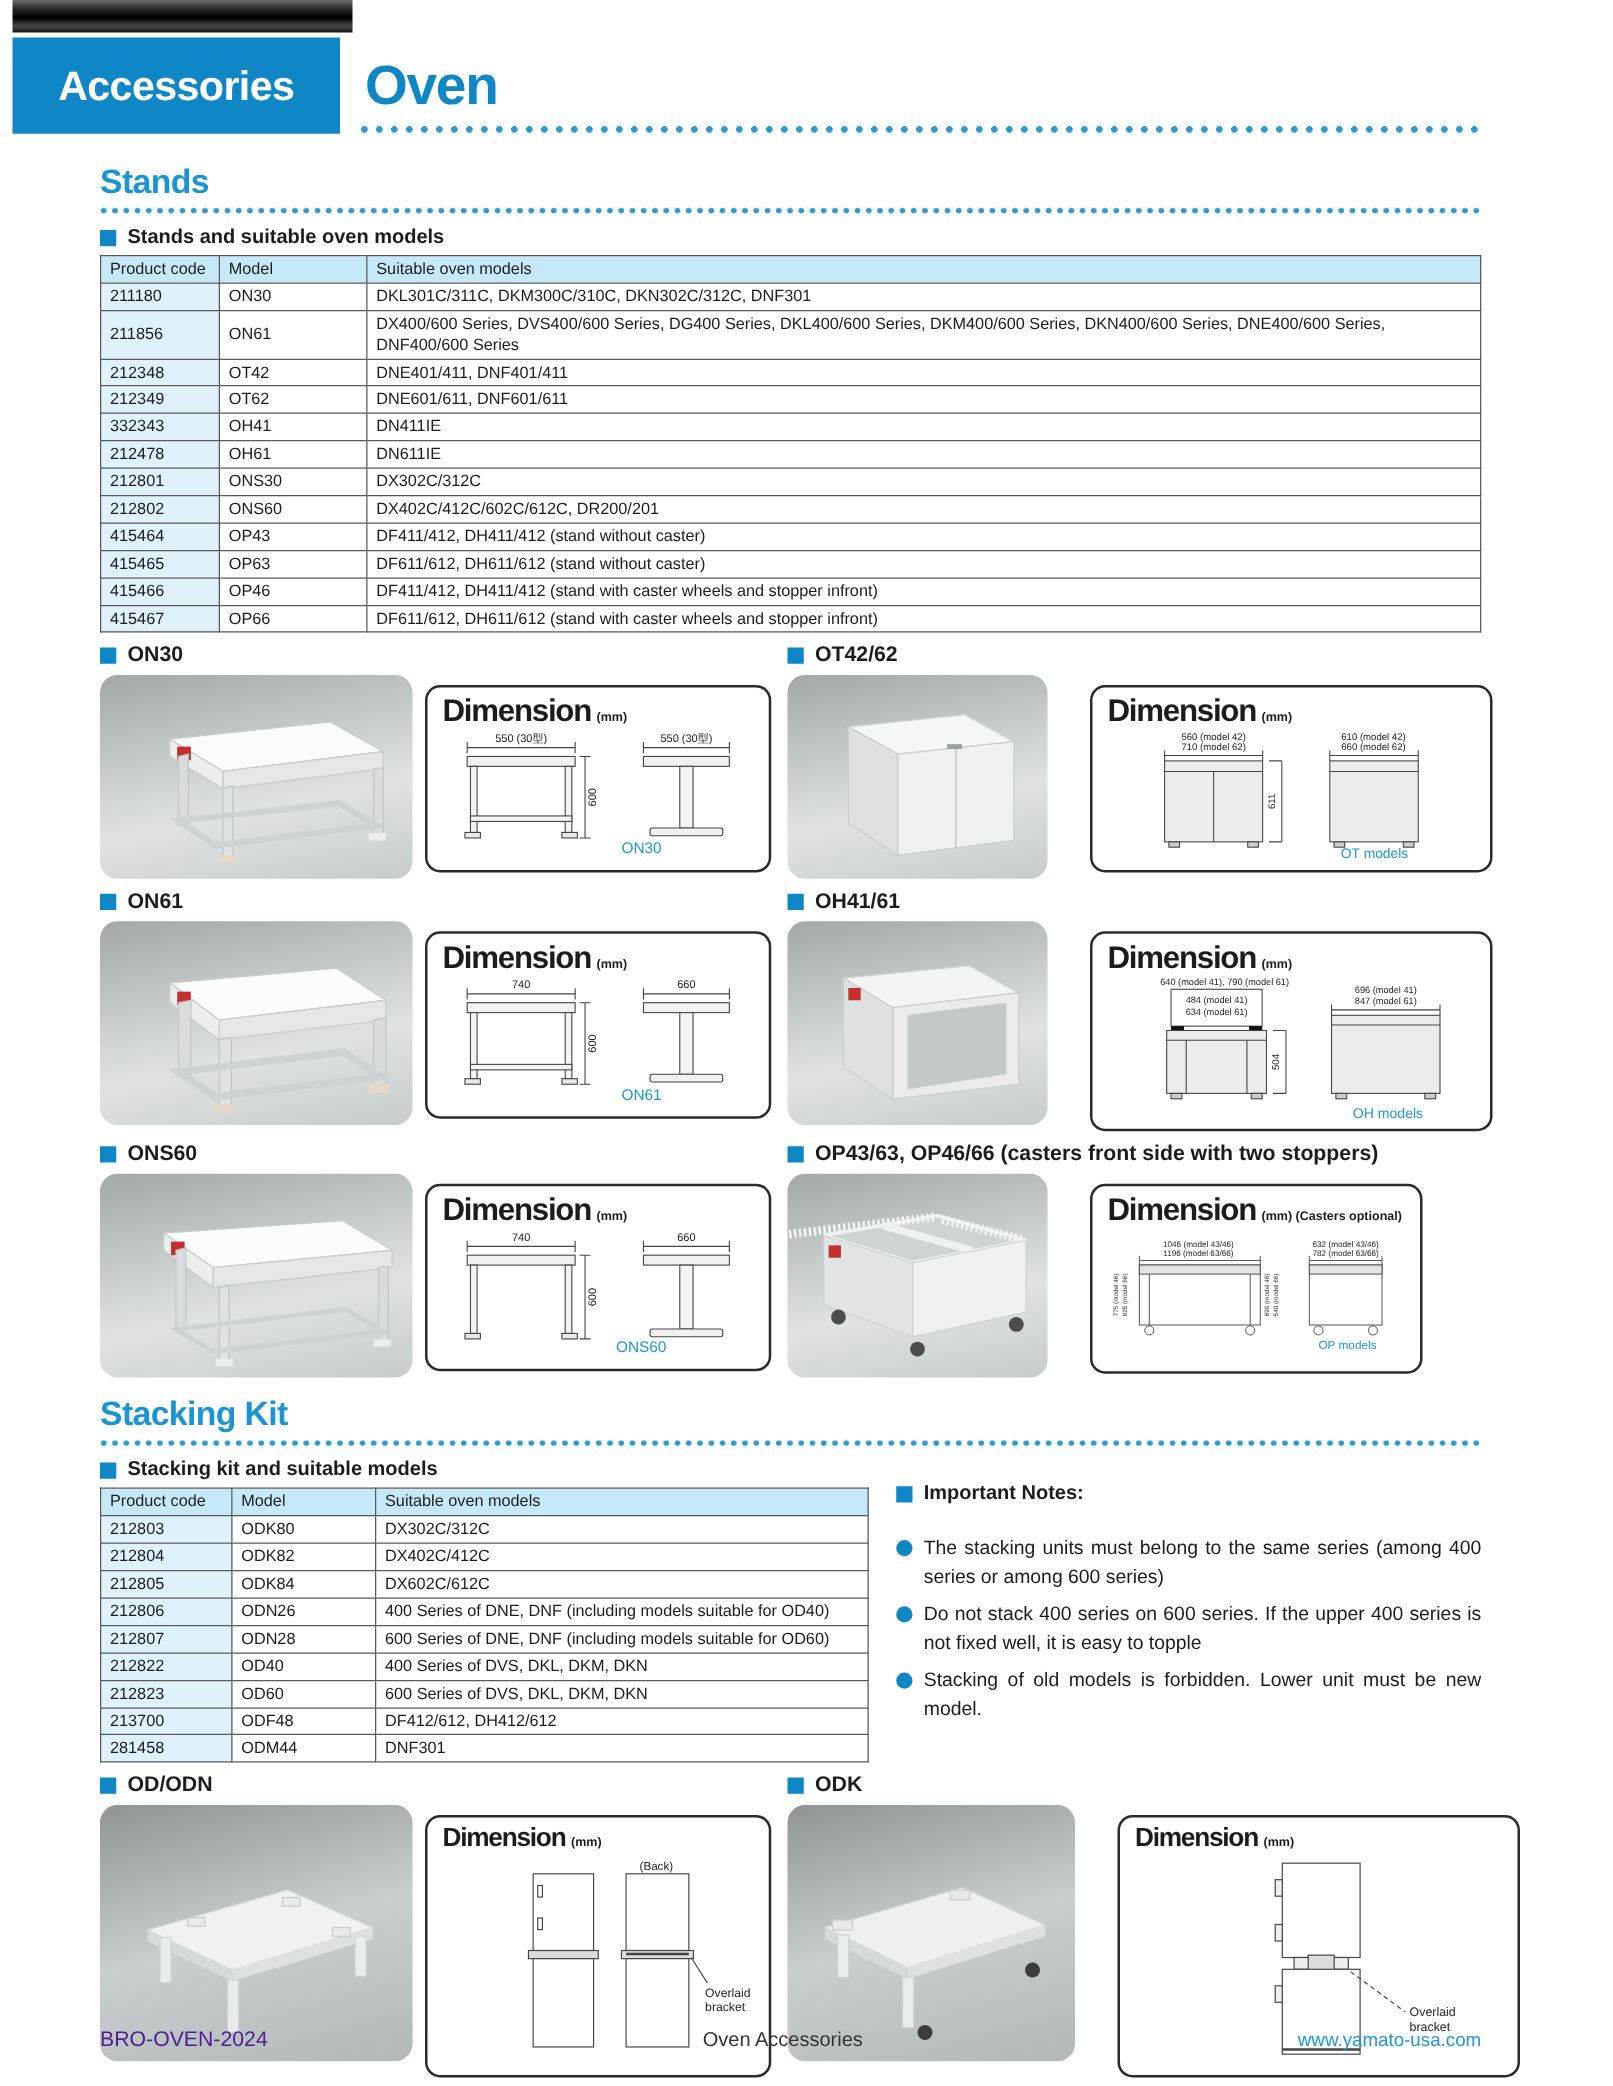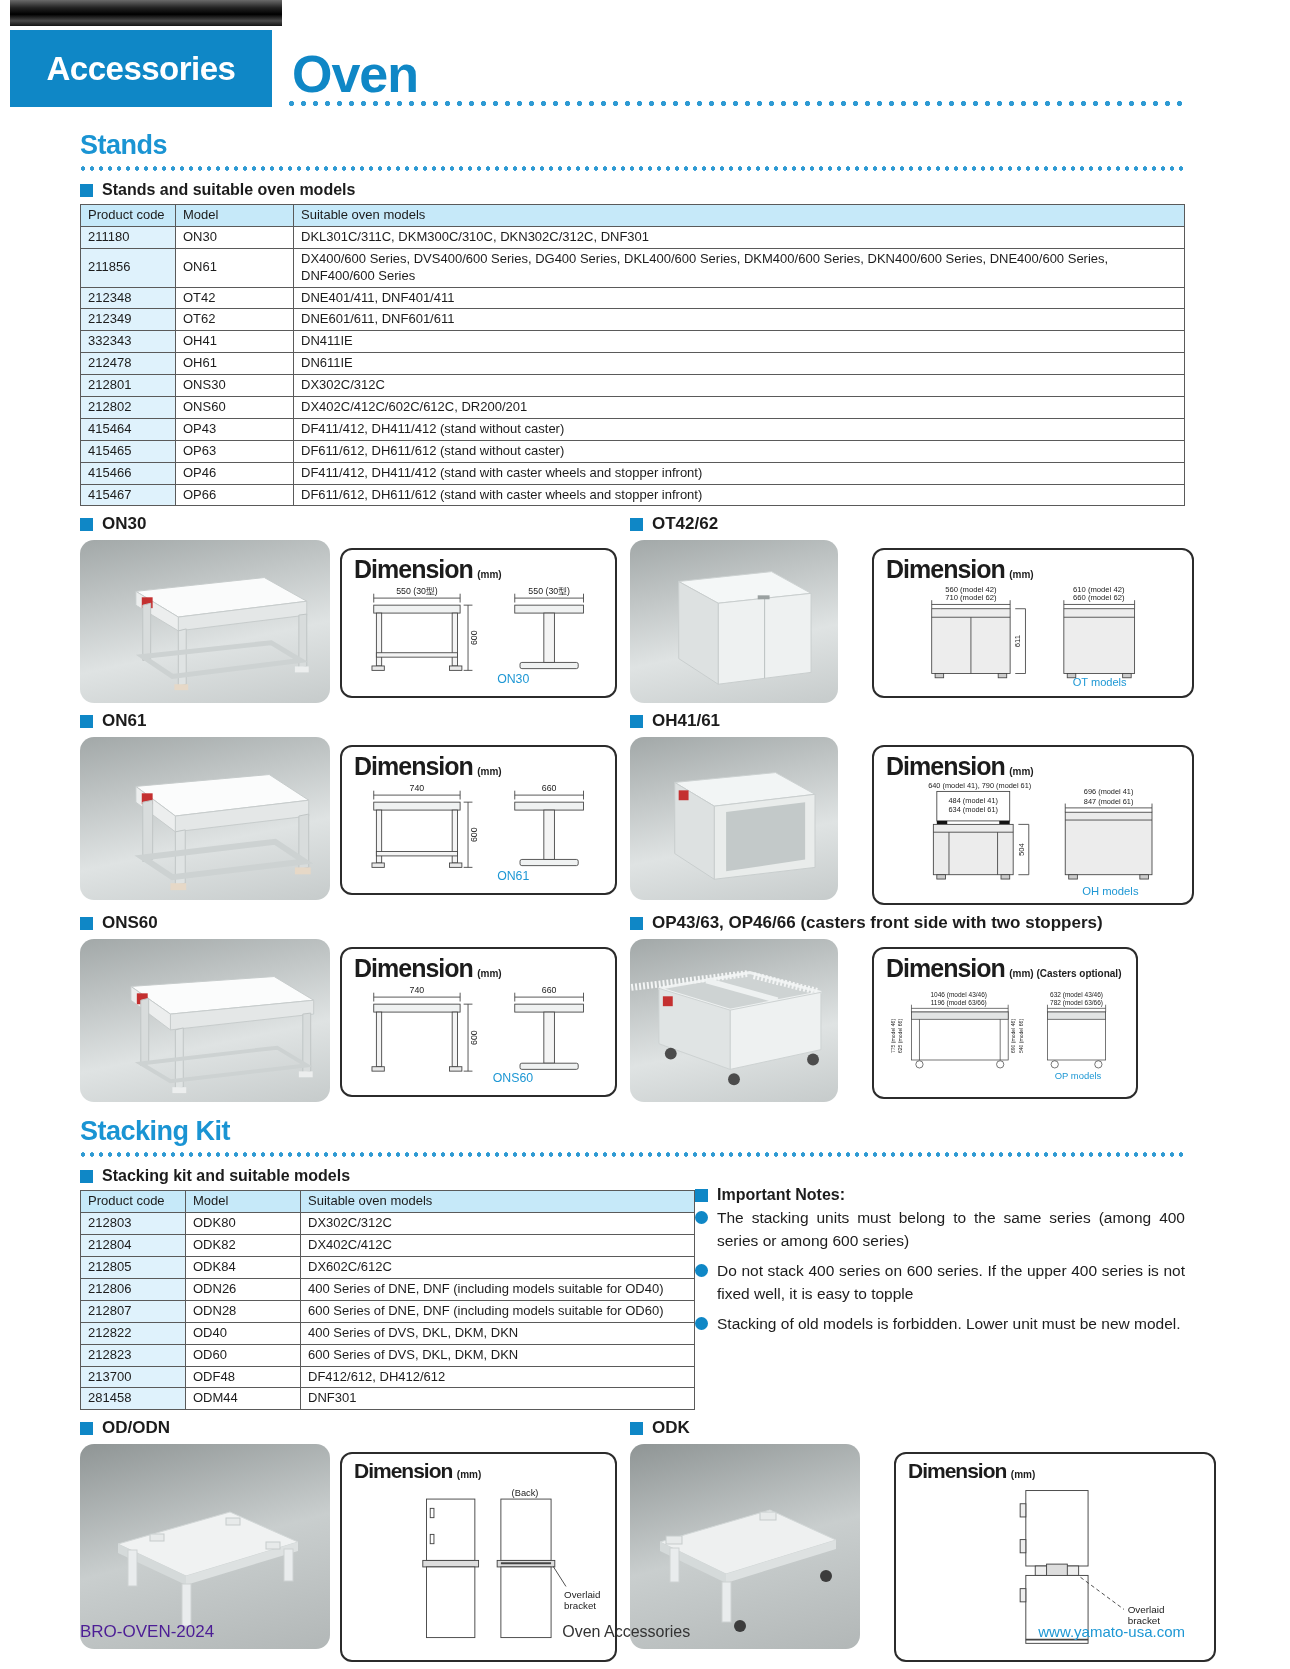--- a/index.html
+++ b/index.html
@@ -5,21 +5,21 @@
   * { margin:0; padding:0; box-sizing:border-box; }
   body { background:#fff; font-family:"Liberation Sans", sans-serif; color:#1c1c1c; }
   .page { position:relative; width:1290px; height:1669px; background:#fff; overflow:hidden; }
 
   
   .topbar { position:absolute; left:10px; top:0; width:272px; height:26px;
     background:linear-gradient(180deg,#6a6a6a 0%,#222 30%,#000 55%,#4a4a4a 80%,#151515 100%); }
   .badge { position:absolute; left:10px; top:30px; width:262px; height:77px; background:#0f87c6;
     display:flex; align-items:center; justify-content:center; }
   .badge span { color:#fff; font-weight:bold; font-size:33px; letter-spacing:-0.5px; }
-  .oven-title { position:absolute; left:292px; top:44px; color:#0f87c6; font-weight:bold; font-size:52px; letter-spacing:-1px; }
+  .oven-title { position:absolute; left:292px; top:44px; color:#0f87c6; font-weight:bold; font-size:44px; letter-spacing:-1px; }
   .dots { height:7px; background-image:radial-gradient(circle at 3px 3.5px, #2e9ad3 2px, transparent 2.5px);
     background-size:9px 7px; background-repeat:repeat-x; }
   .hdr-dots { position:absolute; left:288px; top:100px; width:897px;
     background-image:radial-gradient(circle at 3.5px 3.5px, #2e9ad3 2.4px, transparent 2.9px); background-size:12px 7px; }
 
   .content { position:absolute; left:80px; top:130px; width:1105px; }
 
   h2.blue-head { color:#1a94d3; font-size:27px; font-weight:bold; letter-spacing:-0.5px; margin-bottom:4px; }
   .subhead { display:flex; align-items:center; gap:9px; font-weight:bold; font-size:16px; margin:9px 0 5px 0; }
   .sq { width:13px; height:13px; background:#0f87c6; flex:none; }
@@ -44,23 +44,23 @@
     background:linear-gradient(168deg,#a2a8a8 0%,#dfe3e3 62%,#c6cbcb 100%); }
   .photo.dark { background:linear-gradient(165deg,#8f9595 0%,#c9cece 50%,#b2b7b7 100%); }
   .dimbox { border:2px solid #2b2b2b; border-radius:12px; background:#fff; padding:5px 10px 2px 12px; flex:1; margin-top:8px; }
   .dimtitle { font-weight:bold; font-size:25px; letter-spacing:-1px; }
   .dimunit { font-weight:bold; font-size:10px; letter-spacing:0; }
   svg text { font-family:"Liberation Sans",sans-serif; fill:#222; }
   .dim-line { stroke:#444; stroke-width:1; }
   .blue-label { fill:#1d97d4; }
 
   
-  .stack-row { display:flex; align-items:flex-start; }
+  .stack-row { display:flex; gap:22px; align-items:flex-start; }
   .notes-col { flex:1; padding-top:2px; }
-  .notes-title { display:flex; align-items:center; gap:9px; font-weight:bold; font-size:16px; margin-bottom:3px; }
+  .notes-title { display:flex; align-items:center; gap:9px; font-weight:bold; font-size:16px; margin-bottom:24px; }
   .note { display:flex; gap:9px; font-size:15.5px; line-height:1.45; margin-bottom:8px; text-align:justify; }
   .note .dot { width:13px; height:13px; border-radius:50%; background:#0f87c6; flex:none; margin-top:4px; }
 
   .footer { position:absolute; left:80px; top:1622px; width:1105px; display:flex; justify-content:space-between; align-items:baseline; }
   .footer .f-left { color:#4c1d95; font-size:17px; }
   .footer .f-center { color:#333; font-size:16px; }
   .footer .f-right { color:#1d97d4; font-size:15px; }
 </style>
 </head>
 <body>

